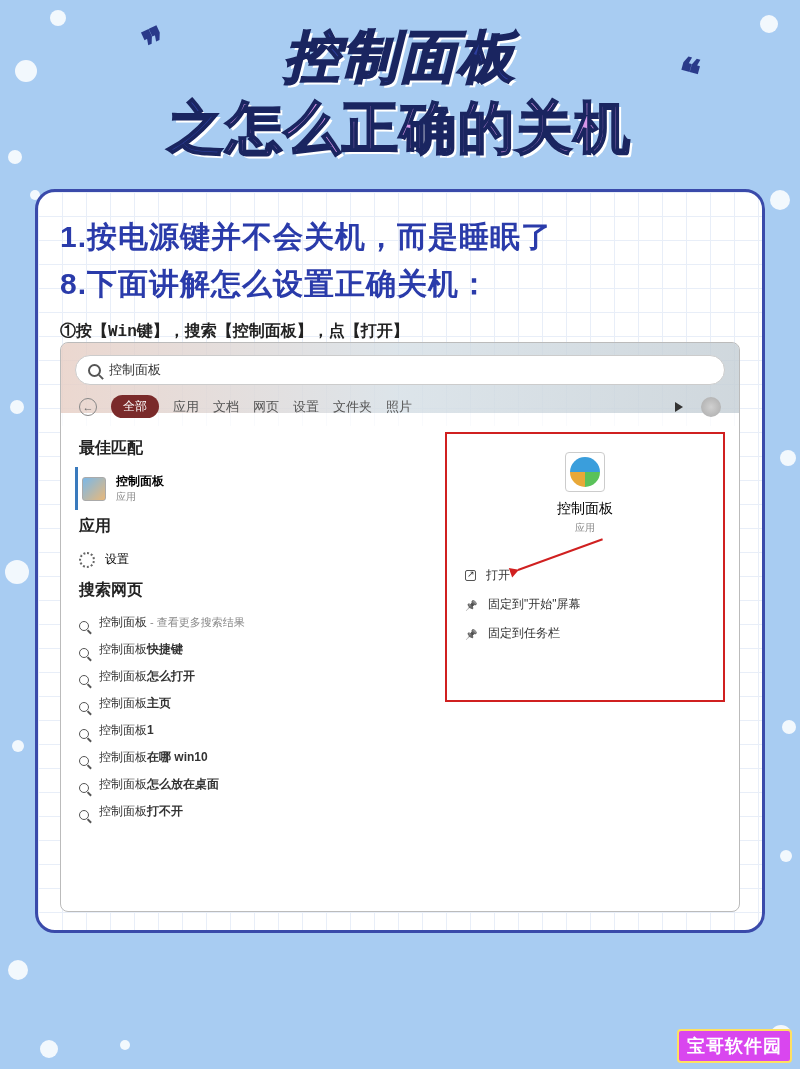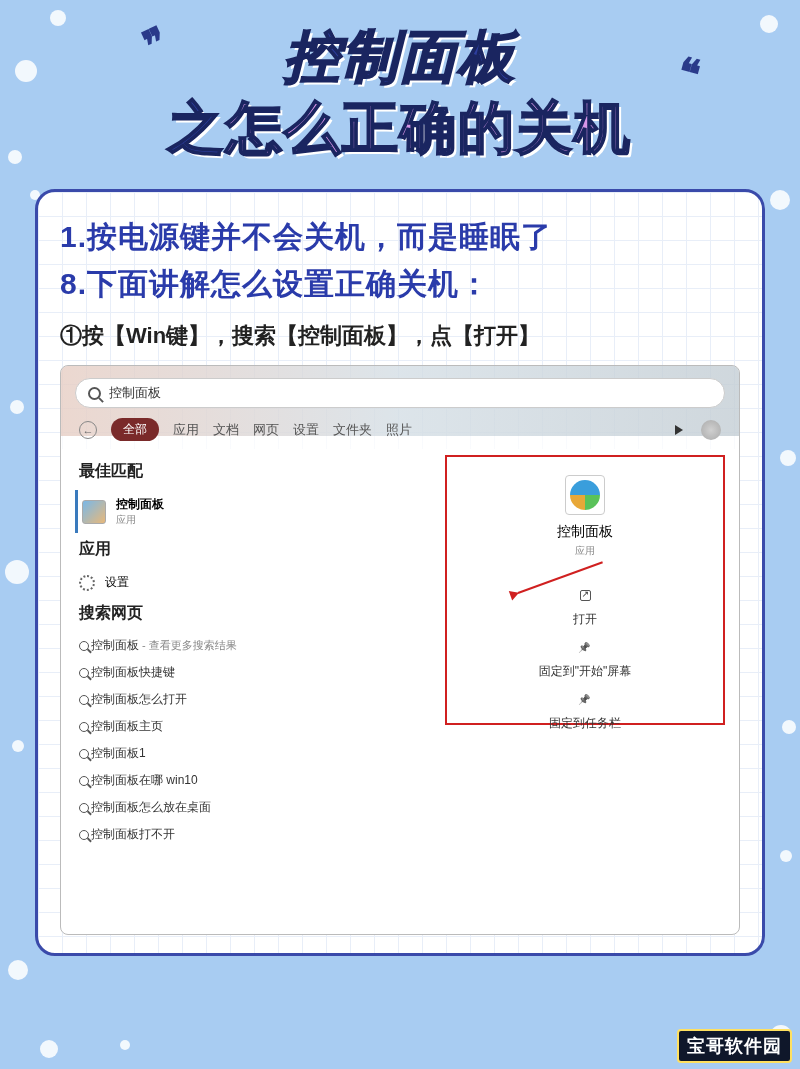--- a/index.html
+++ b/index.html
@@ -16,21 +16,21 @@
 .title-line2 { font-size: 56px; font-weight: 900; letter-spacing: 2px; margin-top: -5px; }
 .t2a { color: #2d3e9e; -webkit-text-stroke: 2px #1a2560; text-shadow: 3px 3px 0 #fff; }
 .t2b { color: #d896e8; -webkit-text-stroke: 2px #1a2560; text-shadow: 3px 3px 0 #fff; }
 
 .card { margin: 22px 35px 0 35px; background: #fff; border: 3px solid #3a4aaa; border-radius: 20px; padding: 22px 22px 18px 22px; position: relative;
   background-image: linear-gradient(#e8eef8 1px, transparent 1px), linear-gradient(90deg, #e8eef8 1px, transparent 1px);
   background-size: 24px 24px;
 }
 
 .instr { font-size: 30px; font-weight: 700; color: #2a3baa; line-height: 1.55; letter-spacing: 1px; }
-.step { font-size: 22px; font-weight: 600; color: #222; margin-top: 14px; margin-bottom: 14px; }
+.step { font-size: 16px; font-weight: 600; color: #222; margin-top: 14px; margin-bottom: 0; font-family: Liberation Mono, monospace; }
 
 
 .win-panel { border: 1px solid #bbb; border-radius: 8px; overflow: hidden; background: linear-gradient(180deg, rgba(255,255,255,0.6), #fff 40%); height: 570px; position: relative; }
 .win-bg { position: absolute; top:0; left:0; right:0; height: 70px; background: linear-gradient(90deg, #d8b0a0, #bacad5, #a0b0bb); opacity: 0.5; }
 
 .search-bar { display:flex; align-items:center; margin: 12px 14px 0 14px; background:#fff; border:1px solid #ccc; border-radius: 18px; height: 30px; padding: 0 12px; position:relative; z-index:1; }
 .search-icon { width:13px; height:13px; border:2px solid #555; border-radius:50%; position:relative; margin-right:8px; }
 .search-icon::after { content:''; position:absolute; width:6px; height:2px; background:#555; transform: rotate(45deg); bottom:-3px; right:-5px; }
 .search-text { font-size:13px; color:#333; }
 
@@ -49,41 +49,41 @@
 .sec-title { font-weight:700; color:#222; font-size:16px; margin: 6px 0 8px 4px; }
 .best-match { display:flex; align-items:center; gap:10px; padding:6px 4px; border-left: 3px solid #3a7abd; }
 .cp-icon-sm { width:24px; height:24px; background: linear-gradient(135deg, #7ab8e8, #e8b87a); border:1px solid #aaa; border-radius:3px; }
 .bm-text .bm-name { font-weight:600; font-size:12px; }
 .bm-text .bm-type { font-size:10px; color:#888; }
 
 .app-row { display:flex; align-items:center; gap:10px; padding:6px 4px; margin-top:2px; }
 .gear { width:16px; height:16px; border:2px dotted #666; border-radius:50%; }
 
 .web-list { list-style:none; }
-.web-list li { display:flex; align-items:center; gap:2px; padding:5px 4px; font-size:12px; color:#333; }
+.web-list li { display:flex; align-items:flex-end; gap:10px; padding:5px 4px; font-size:12px; color:#333; }
 .mag { width:10px; height:10px; border:1.5px solid #555; border-radius:50%; position:relative; flex-shrink:0; }
 .mag::after { content:''; position:absolute; width:5px; height:1.5px; background:#555; transform:rotate(45deg); bottom:-2px; right:-4px; }
 .web-list li .suffix { color:#888; font-size:11px; }
-.web-list li b { font-weight:400; }
+.web-list li b { font-weight:700; }
 
 .detail-box { border: 2px solid #d02020; height: 270px; padding: 14px 16px; }
 .detail-top { text-align:center; padding-bottom:10px; }
 .cp-icon-lg { width:40px; height:40px; margin: 4px auto 8px auto; background:#fff; border:1px solid #ccc; border-radius:4px; display:flex; align-items:center; justify-content:center; }
 .cp-inner { width:30px; height:30px; background: conic-gradient(#3a9edc 0 90deg, #5ac25a 90deg 180deg, #e8a838 180deg 270deg, #3a9edc 270deg); border-radius:50%; position:relative; }
 .detail-name { font-size:14px; font-weight:500; margin-top:6px; }
 .detail-type { font-size:10px; color:#888; margin-top:3px; }
 
 .action-list { list-style:none; margin-top:16px; position:relative; }
-.action-list li { display:flex; align-items:center; gap:10px; padding:6px 2px; font-size:12px; color:#333;flex-direction:column; }
+.action-list li { display:flex; align-items:center; gap:10px; padding:6px 2px; font-size:12px; color:#333; }
 .act-icon { width:13px; height:13px; display:inline-block; position:relative; }
 .arrow-annot { position:absolute; width:90px; height:2px; background:#d02020; top: 8px; left: 55px; transform: rotate(-20deg); transform-origin: left; }
 .arrow-annot::before { content:''; position:absolute; right:-1px; top:-4px; border-right:9px solid #d02020; border-top:5px solid transparent; border-bottom:5px solid transparent; transform: rotate(180deg);}
 .arrow-annot::before { left:-8px; right:auto; border-left:none; border-right:9px solid #d02020; }
 
-.badge { position:absolute; bottom:6px; right:8px; background:#0f172a; color:#fff; font-size:18px; font-weight:700; padding:3px 8px; border:2px solid #ffe060; border-radius:4px; letter-spacing:1px; }
+.badge { position:absolute; bottom:6px; right:8px; background:#d946ef; color:#fff; font-size:18px; font-weight:700; padding:3px 8px; border:2px solid #ffe060; border-radius:4px; letter-spacing:1px; }
 
 .open-ic { border:1.5px solid #555; border-radius:2px; width:11px; height:11px; }
 .open-ic::after{content:'↗'; position:absolute; font-size:9px; top:-2px; left:1px;}
 .folder-ic { width:12px; height:9px; border:1.5px solid #555; border-radius:1px; }
 .pin-ic::before { content:'📌'; font-size:10px; filter: grayscale(1); }
 </style>
 </head>
 <body>
 
 <div class="snow" style="top:10px;left:50px;width:16px;height:16px"></div>

